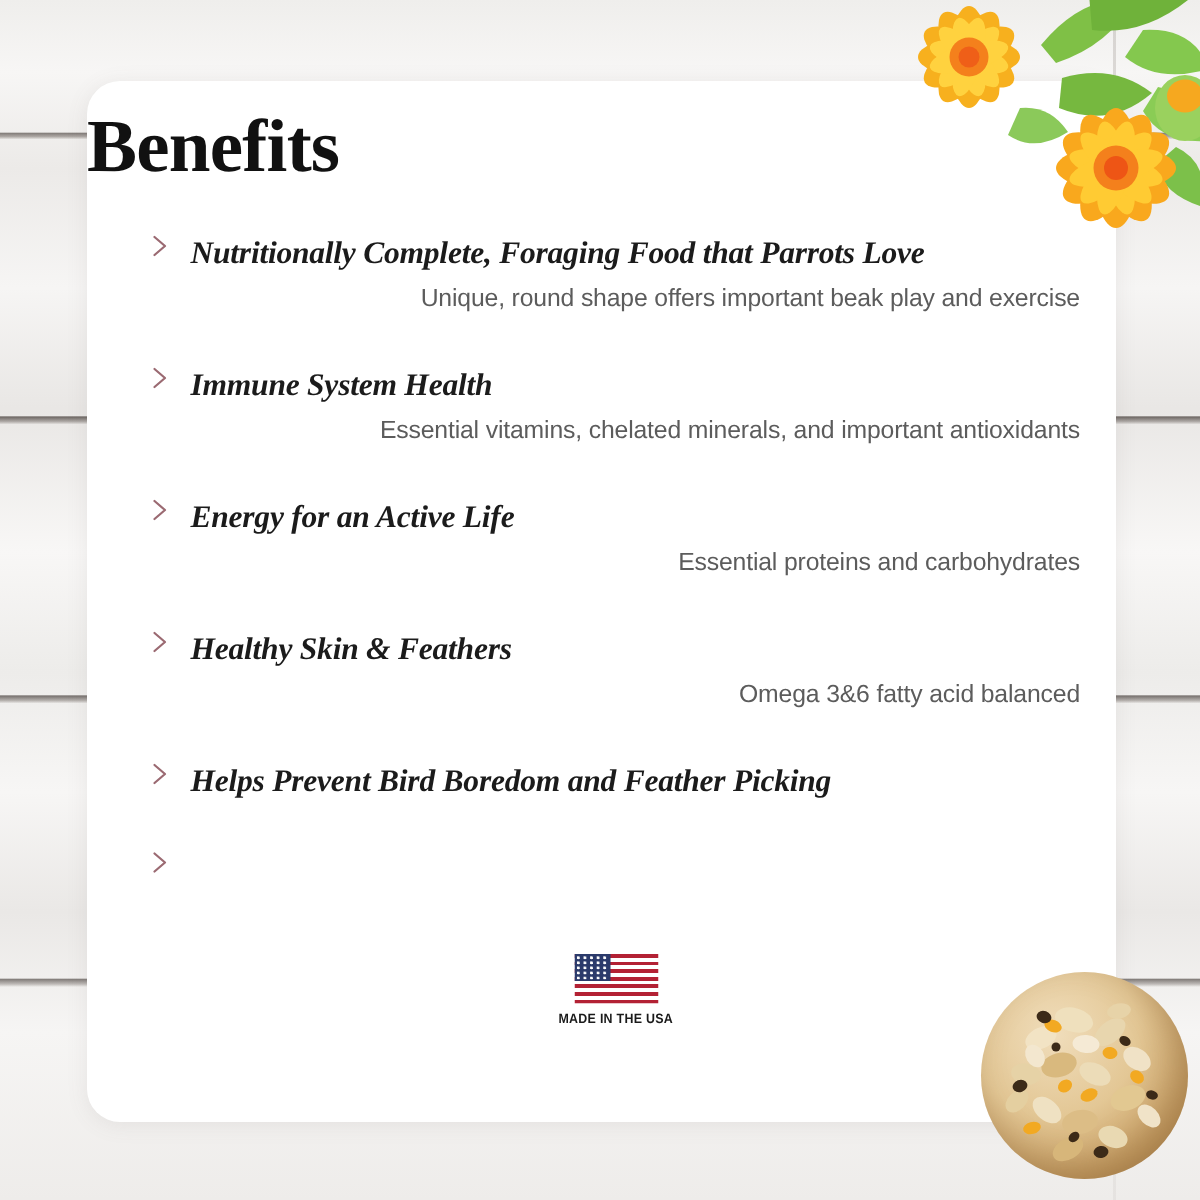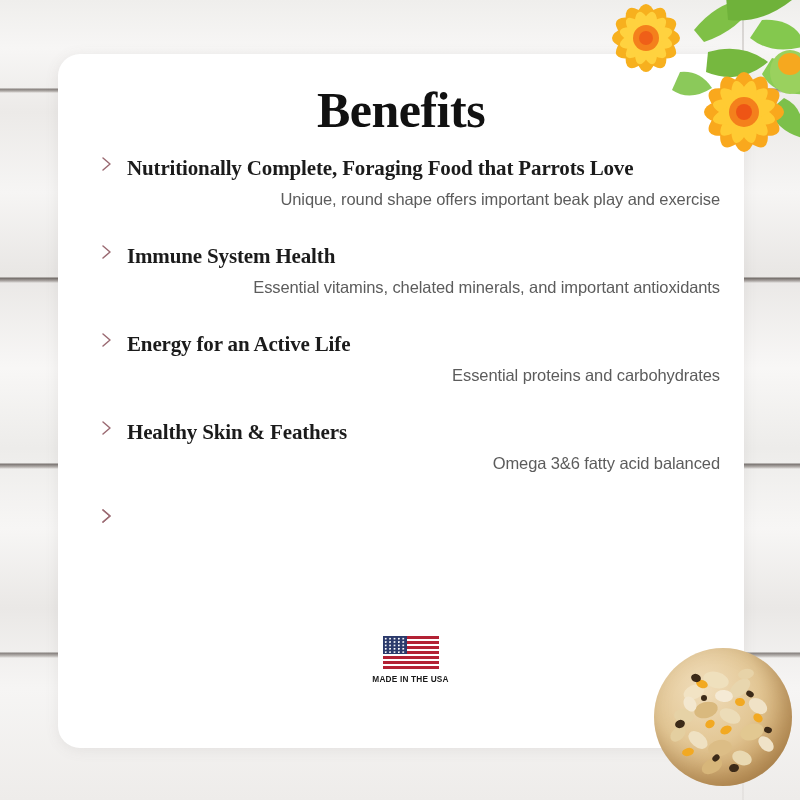--- a/index.html
+++ b/index.html
@@ -85,24 +85,23 @@
     top: 54px;
     width: 686px;
     height: 694px;
     background: #ffffff;
     border-radius: 22px;
     box-shadow: 0 2px 14px rgba(110,100,95,0.10);
   }
 
   #card-title {
     position: absolute;
-    top: 27px;
+    top: 14px;
     left: 0;
     width: 100%;
-    text-align: center;
     font-family: "Liberation Serif", "DejaVu Serif", serif;
     font-weight: bold;
     font-size: 50px;
     letter-spacing: -0.5px;
     color: #111111;
   }
 
   
   #benefits-list {
     position: absolute;
@@ -128,20 +127,21 @@
   }
   .benefit-chevron svg { display: block; }
 
   .benefit-heading {
     font-family: "Liberation Serif", "DejaVu Serif", serif;
     font-weight: bold;
     font-size: 21px;
     line-height: 28px;
     letter-spacing: -0.15px;
     color: #1b1b1b;
+    font-style: italic;
   }
 
   .benefit-subtext {
     font-family: "Liberation Sans", sans-serif;
     font-size: 16.5px;
     line-height: 24px;
     color: #5c5c5c;
     margin-top: 5px;
     letter-spacing: -0.1px;
     text-align: right;
@@ -273,20 +273,21 @@
       <div class="benefit-heading">Healthy Skin &amp; Feathers</div>
       <div class="benefit-subtext">Omega 3&amp;6 fatty acid balanced</div>
     </div>
 
     <div class="benefit-item">
       <span class="benefit-chevron">
         <svg width="16" height="18" viewBox="0 0 16 18" fill="none" stroke="currentColor" stroke-width="1.5" stroke-linecap="round" stroke-linejoin="round">
             <polyline points="4,3 11,9 4,15"></polyline>
           </svg>
       </span>
+      <div class="benefit-heading">Helps Prevent Bird Boredom and Feather Picking</div>
     </div>
 
     <div class="benefit-item">
       <span class="benefit-chevron">
         <svg width="16" height="18" viewBox="0 0 16 18" fill="none" stroke="currentColor" stroke-width="1.5" stroke-linecap="round" stroke-linejoin="round">
             <polyline points="4,3 11,9 4,15"></polyline>
           </svg>
       </span>
     </div>
 

